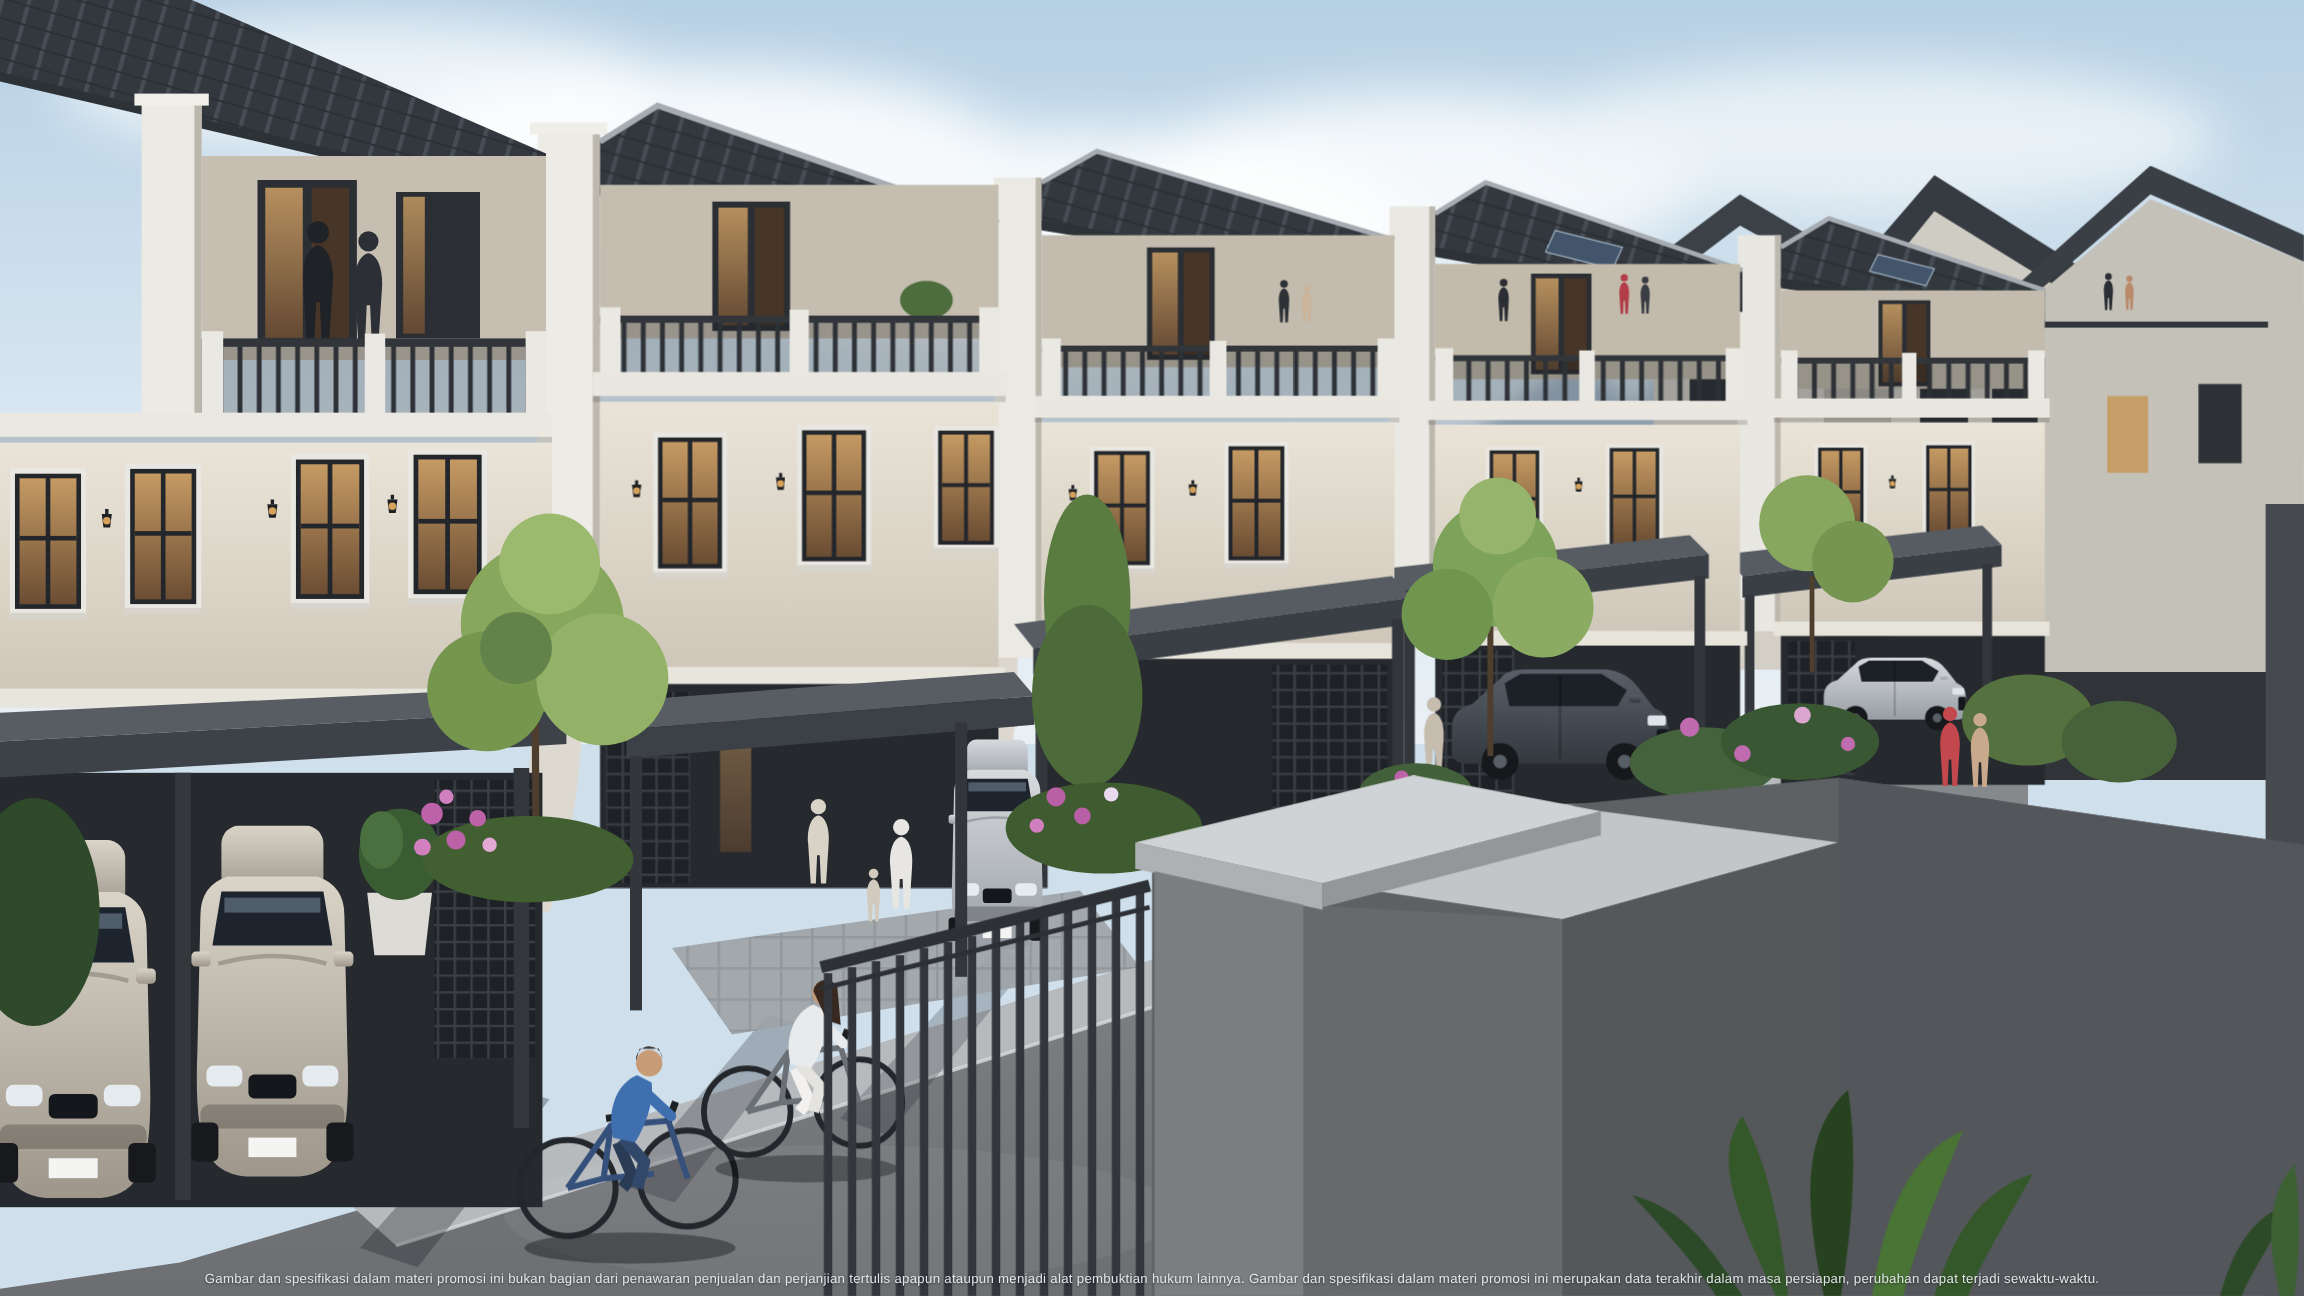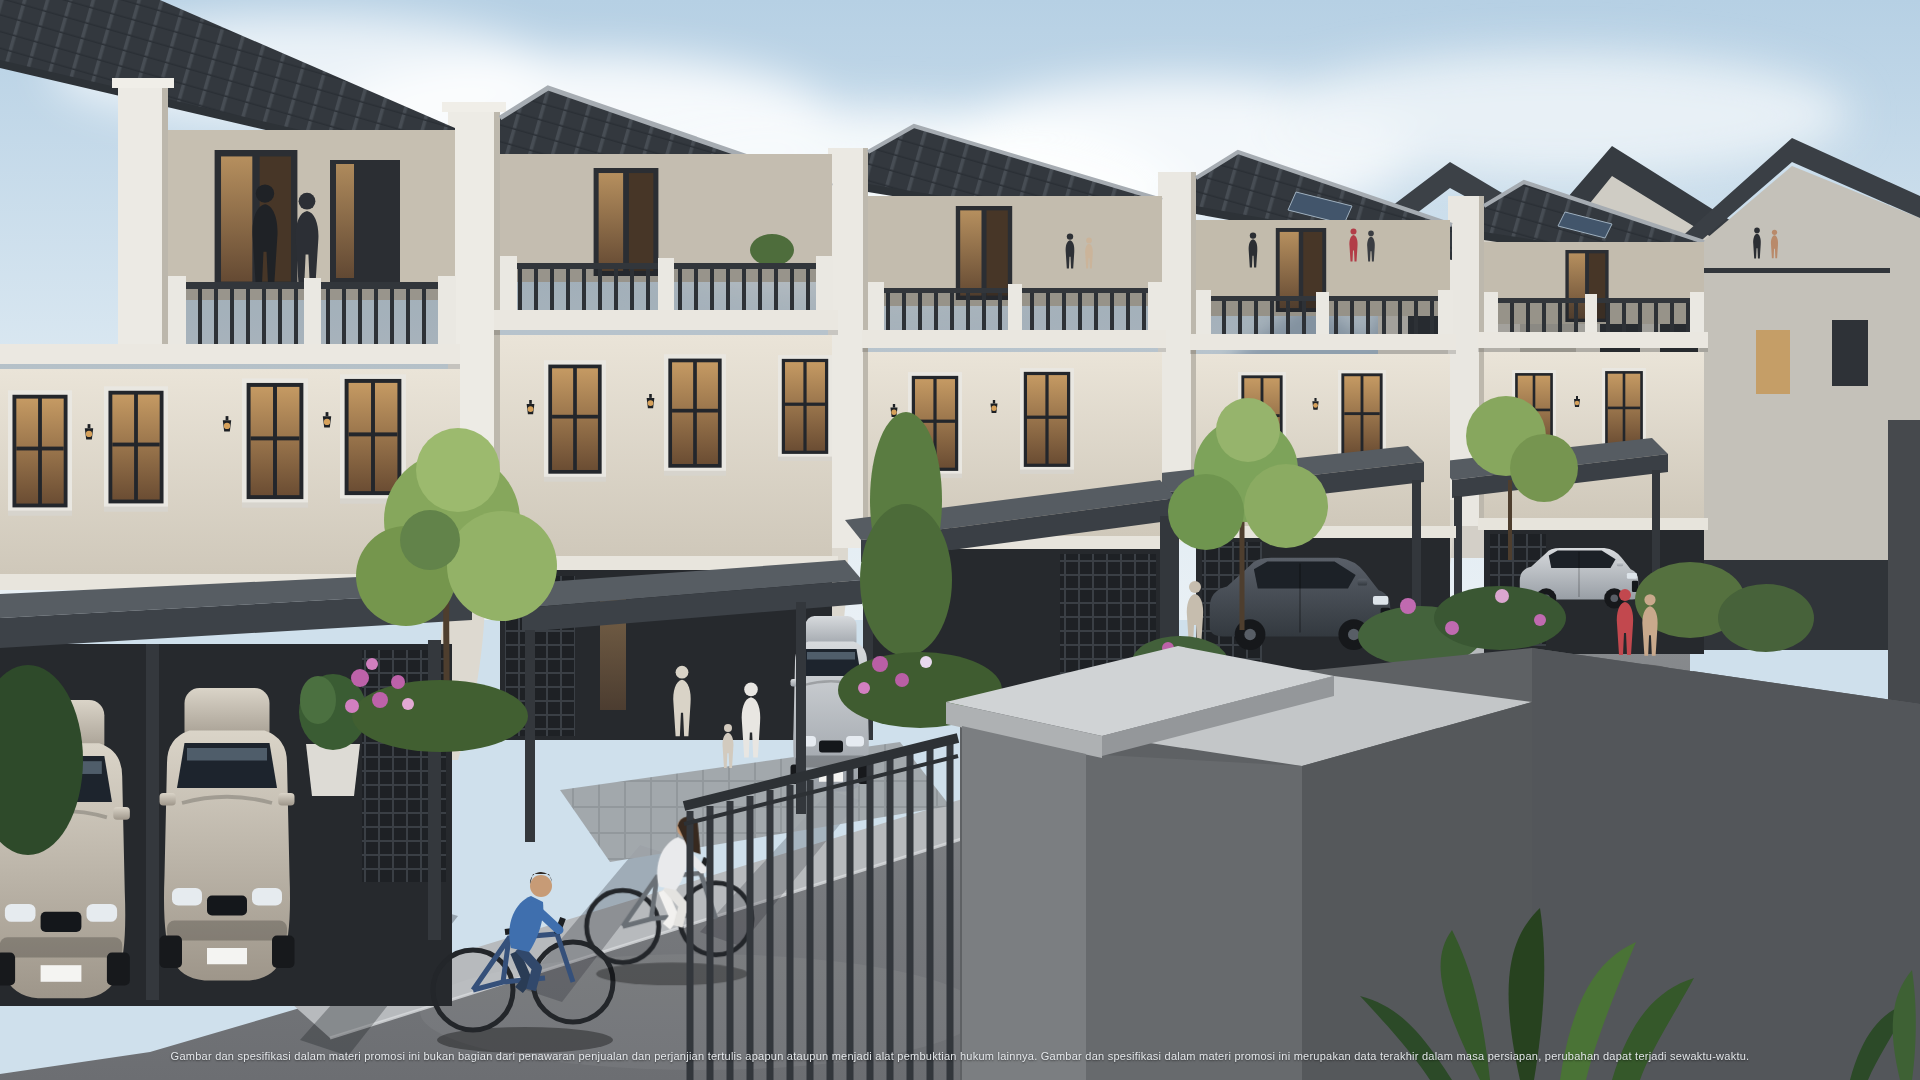--- a/index.html
+++ b/index.html
@@ -1,19 +1,19 @@
 <!DOCTYPE html>
 <html><head>
 <meta charset="utf-8">
 <style>
   html,body{margin:0;padding:0;background:#1b1d20;}
   .stage{position:relative;width:1920px;height:1080px;overflow:hidden;
          background:#cfe0ec;font-family:"Liberation Sans",sans-serif;}
   .stage svg{display:block;width:1920px;height:1080px;}
-  .disclaimer{position:absolute;left:0;right:0;bottom:17px;text-align:center;
+  .disclaimer{position:absolute;left:0;right:0;bottom:7px;text-align:center;
     font-size:11px;line-height:13px;color:rgba(240,243,246,.92);
     letter-spacing:.25px;white-space:nowrap;text-shadow:0 1px 2px rgba(0,0,0,.55);}
 </style>
 </head>
 <body>
 
 <div class="stage">
 <svg viewBox="0 0 1920 1080">
 <defs>
   <linearGradient id="sky" x1="0" y1="0" x2="0" y2="1">

